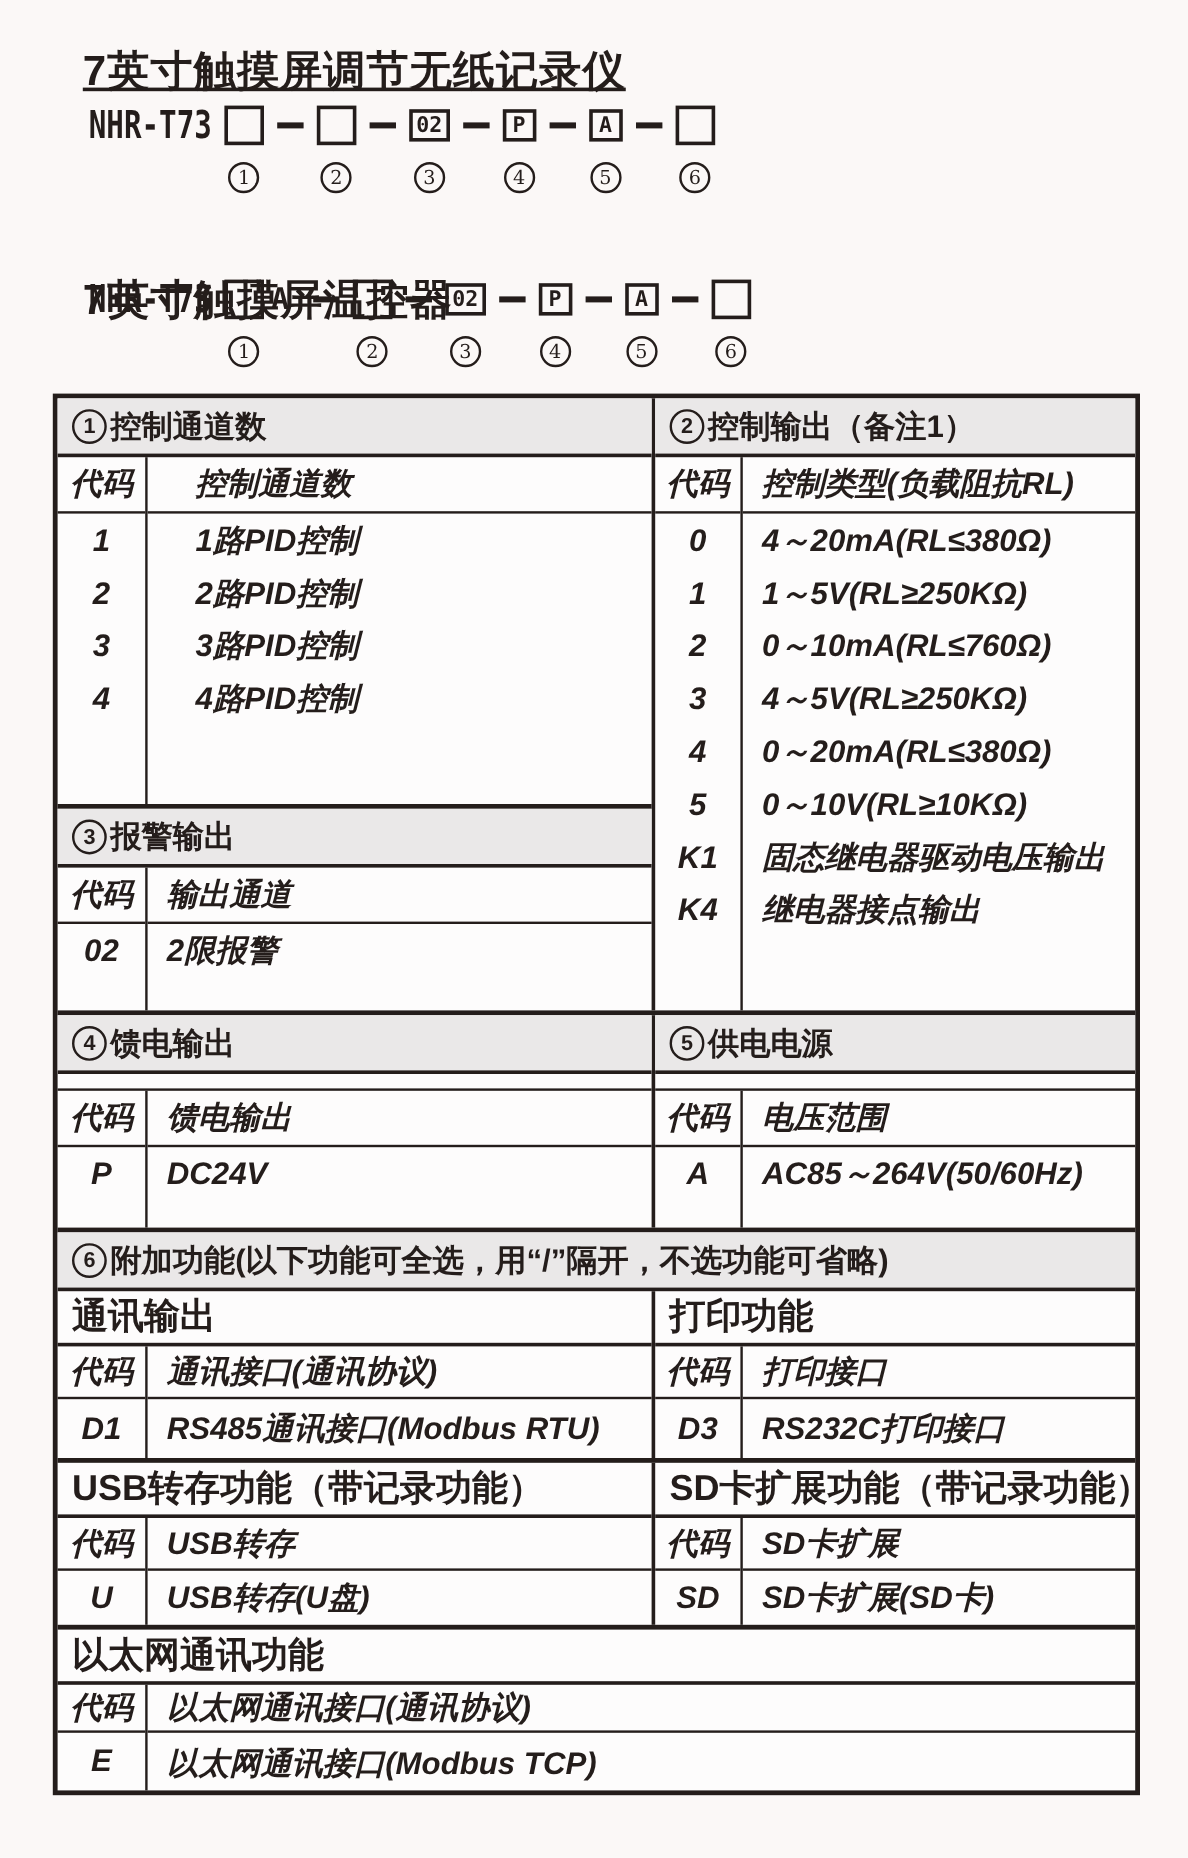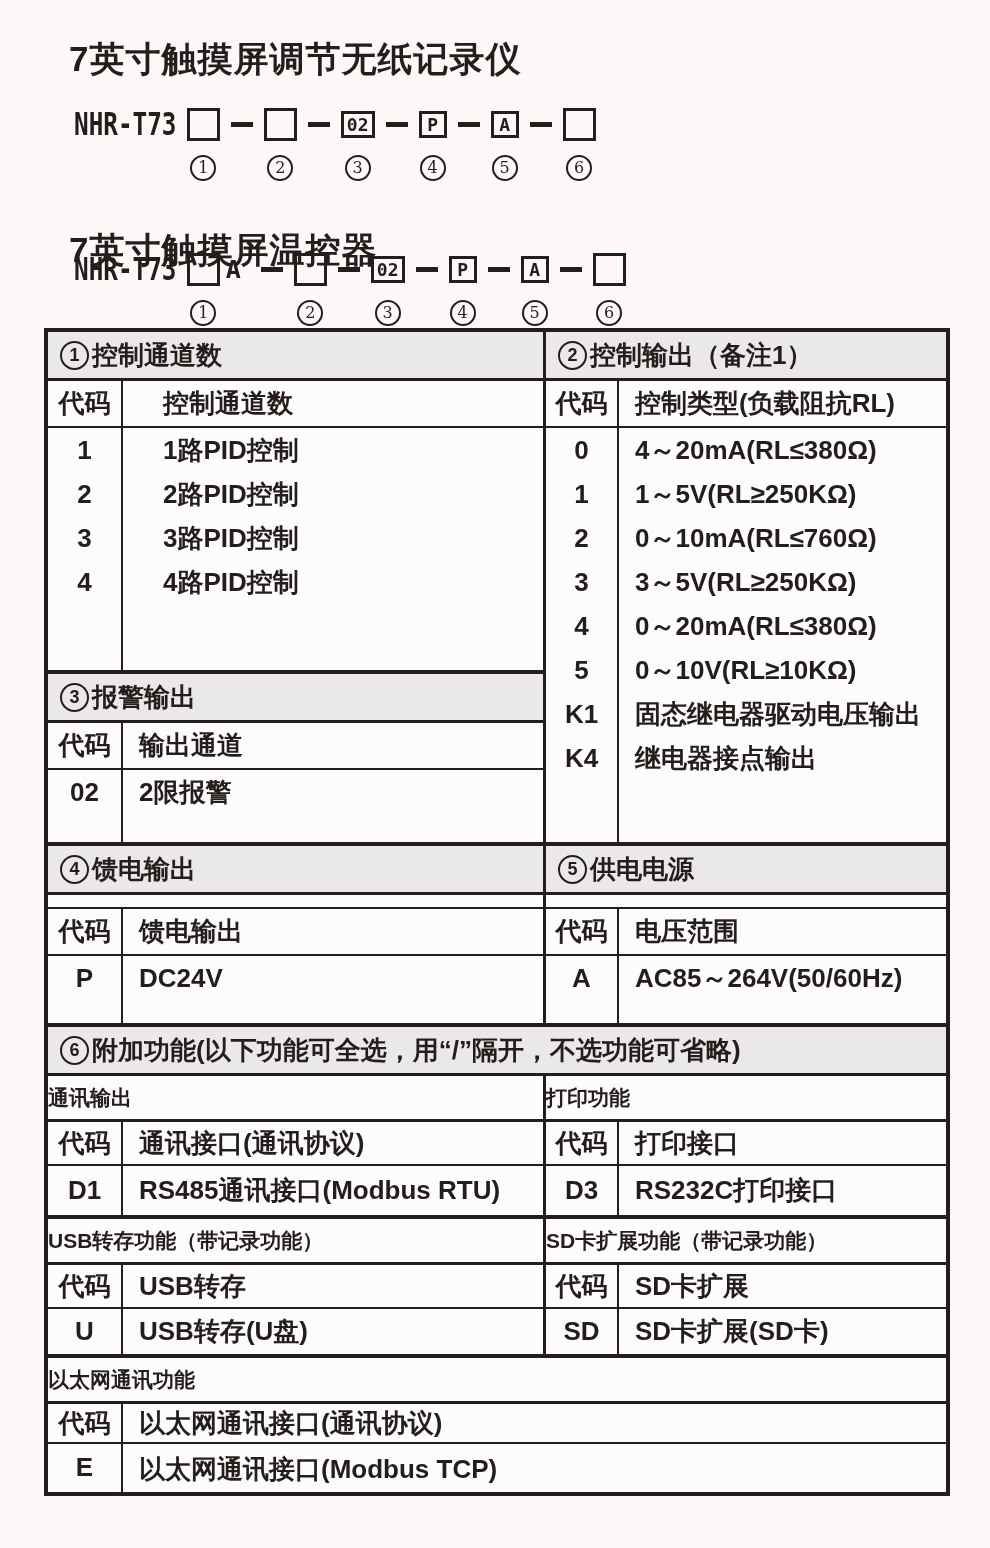--- a/index.html
+++ b/index.html
@@ -1,24 +1,24 @@
 <!DOCTYPE html>
 <html><head>
 <meta charset="utf-8">
 <style>
   html,body{margin:0;padding:0;background:#fbf8f7;}
   .page{position:relative;width:990px;height:1548px;background:#fbf8f7;
         font-family:"Liberation Sans",sans-serif;color:#241d1b;overflow:hidden;}
 
   
   .doc-title{position:absolute;left:69px;font-size:35px;font-weight:700;letter-spacing:1px;white-space:nowrap;}
-  #title1{top:36px;}
+  #title1{top:36px;text-decoration:underline;}
   #title2{top:184px;margin-top:43px;}
 
-  .model{position:absolute;display:flex;align-items:flex-start;margin-top:20px;}
+  .model{position:absolute;display:flex;align-items:flex-start;}
   #model1{left:74px;top:86px;}
   #model2{left:74px;top:231px;}
   .mlabel{font-family:"DejaVu Sans Mono",monospace;font-size:32px;font-weight:700;line-height:36px;
           transform:scaleX(0.76);transform-origin:left center;margin-right:-22px;white-space:nowrap;}
   .seg{display:flex;flex-direction:column;align-items:center;}
   .seg.with-suffix{margin-right:30px;}
   .segtop{height:36px;display:flex;align-items:center;}
   .boxwrap{position:relative;display:flex;align-items:center;}
   .boxE{width:33px;height:33px;border:3px solid #241d1b;box-sizing:border-box;background:transparent;}
   .boxT{height:27px;min-width:28px;padding:0 3px;border:3px solid #241d1b;box-sizing:border-box;
@@ -42,37 +42,37 @@
 
   .bar{height:49px;background:#eae8e8;border-bottom:3px solid #241d1b;box-sizing:border-box;
        display:flex;align-items:center;padding-left:12px;gap:3px;font-size:26px;font-weight:700;flex:none;white-space:nowrap;}
   .cnumh{width:29px;height:29px;border:2.5px solid #241d1b;border-radius:50%;box-sizing:border-box;
          display:flex;align-items:center;justify-content:center;font-size:18px;font-weight:700;flex:none;}
 
   .secblock{display:flex;flex-direction:column;box-sizing:border-box;}
   #s1block{height:338px;flex:none;}
   #s3block{flex:1;border-top:4px solid #241d1b;}
 
-  .itable{flex:1;display:flex;min-height:0;}
+  .itable{flex:1;display:flex;min-height:0;font-style:italic;}
   .itable.topline{border-top:2.5px solid #241d1b;}
   .icol{width:75px;border-right:2.5px solid #241d1b;box-sizing:border-box;display:flex;flex-direction:column;flex:none;}
   .icol.narrow{width:73px;}
   .ccol{flex:1;display:flex;flex-direction:column;min-width:0;}
   .hcell{height:47px;border-bottom:2.5px solid #241d1b;box-sizing:border-box;flex:none;}
   .hcell.h44{height:44px;}
   .hcell.h40{height:40px;}
   .cell{height:44px;flex:none;}
   .cell.fill{flex:1;}
   .cc{display:flex;align-items:center;justify-content:center;font-size:26px;font-weight:700;}
   .cl{display:flex;align-items:center;padding-left:16px;font-size:26px;font-weight:700;white-space:nowrap;}
   .cl.pad40{padding-left:40px;}
   .gap12{height:12px;flex:none;}
 
   .subhead{height:46px;border-bottom:3px solid #241d1b;box-sizing:border-box;display:flex;align-items:center;
-           font-size:21px;font-weight:700;flex:none;white-space:nowrap;}
+           padding-left:12px;font-size:30px;font-weight:700;flex:none;white-space:nowrap;}
   .sub{display:flex;flex:none;}
   #sub1{height:139px;}
   #sub2{height:135px;}
   #sub3{flex:1;display:flex;flex-direction:column;min-height:0;justify-content:space-between;}
   .subcolL{width:498px;border-right:3px solid #241d1b;box-sizing:border-box;display:flex;flex-direction:column;flex:none;}
   .subcolR{flex:1;display:flex;flex-direction:column;min-width:0;}
   .sep4{height:4px;background:#241d1b;flex:none;}
 </style>
 </head>
 <body>
@@ -257,21 +257,21 @@
               <div class="cell cc">4</div>
               <div class="cell cc">5</div>
               <div class="cell cc">K1</div>
               <div class="cell cc">K4</div>
             </div>
             <div class="ccol">
               <div class="hcell cl">控制类型(负载阻抗RL)</div>
               <div class="cell cl">4～20mA(RL≤380Ω)</div>
               <div class="cell cl">1～5V(RL≥250KΩ)</div>
               <div class="cell cl">0～10mA(RL≤760Ω)</div>
-              <div class="cell cl">3～5V(RL≥250KΩ)</div>
+              <div class="cell cl">4～5V(RL≥250KΩ)</div>
               <div class="cell cl">0～20mA(RL≤380Ω)</div>
               <div class="cell cl">0～10V(RL≥10KΩ)</div>
               <div class="cell cl">固态继电器驱动电压输出</div>
               <div class="cell cl">继电器接点输出</div>
             </div>
           </div>
         </div>
       </div>
     </div>
 

